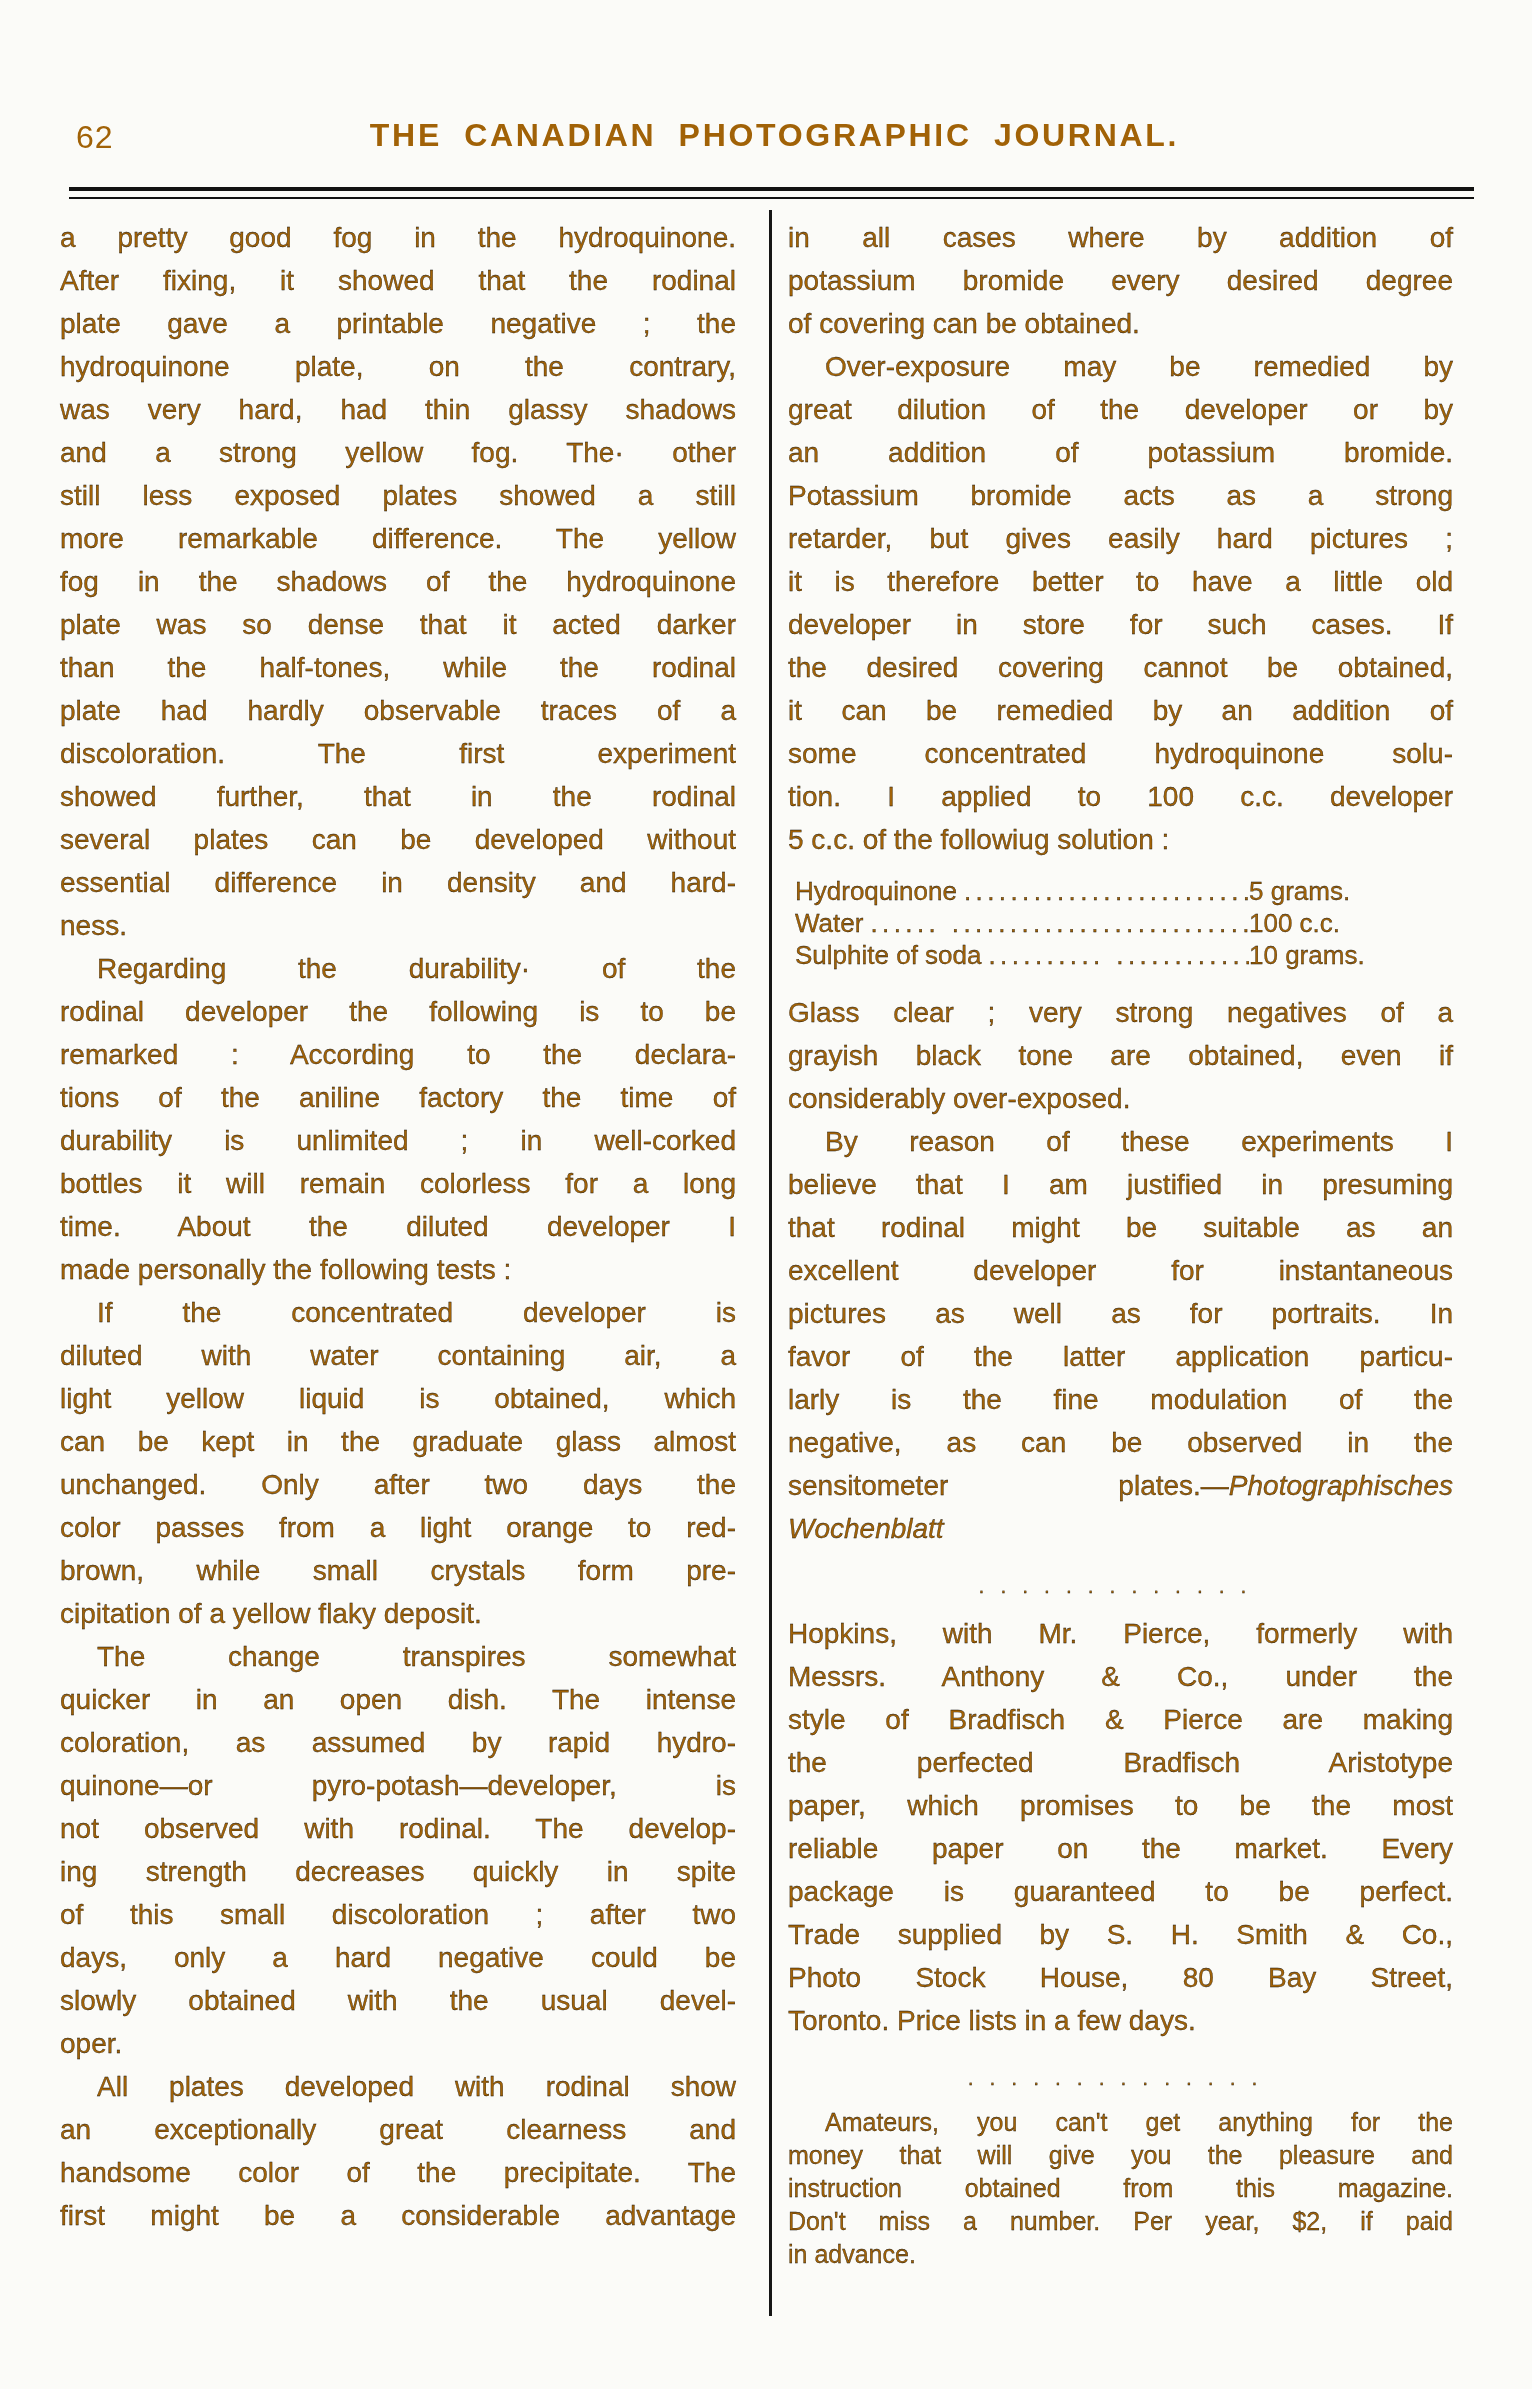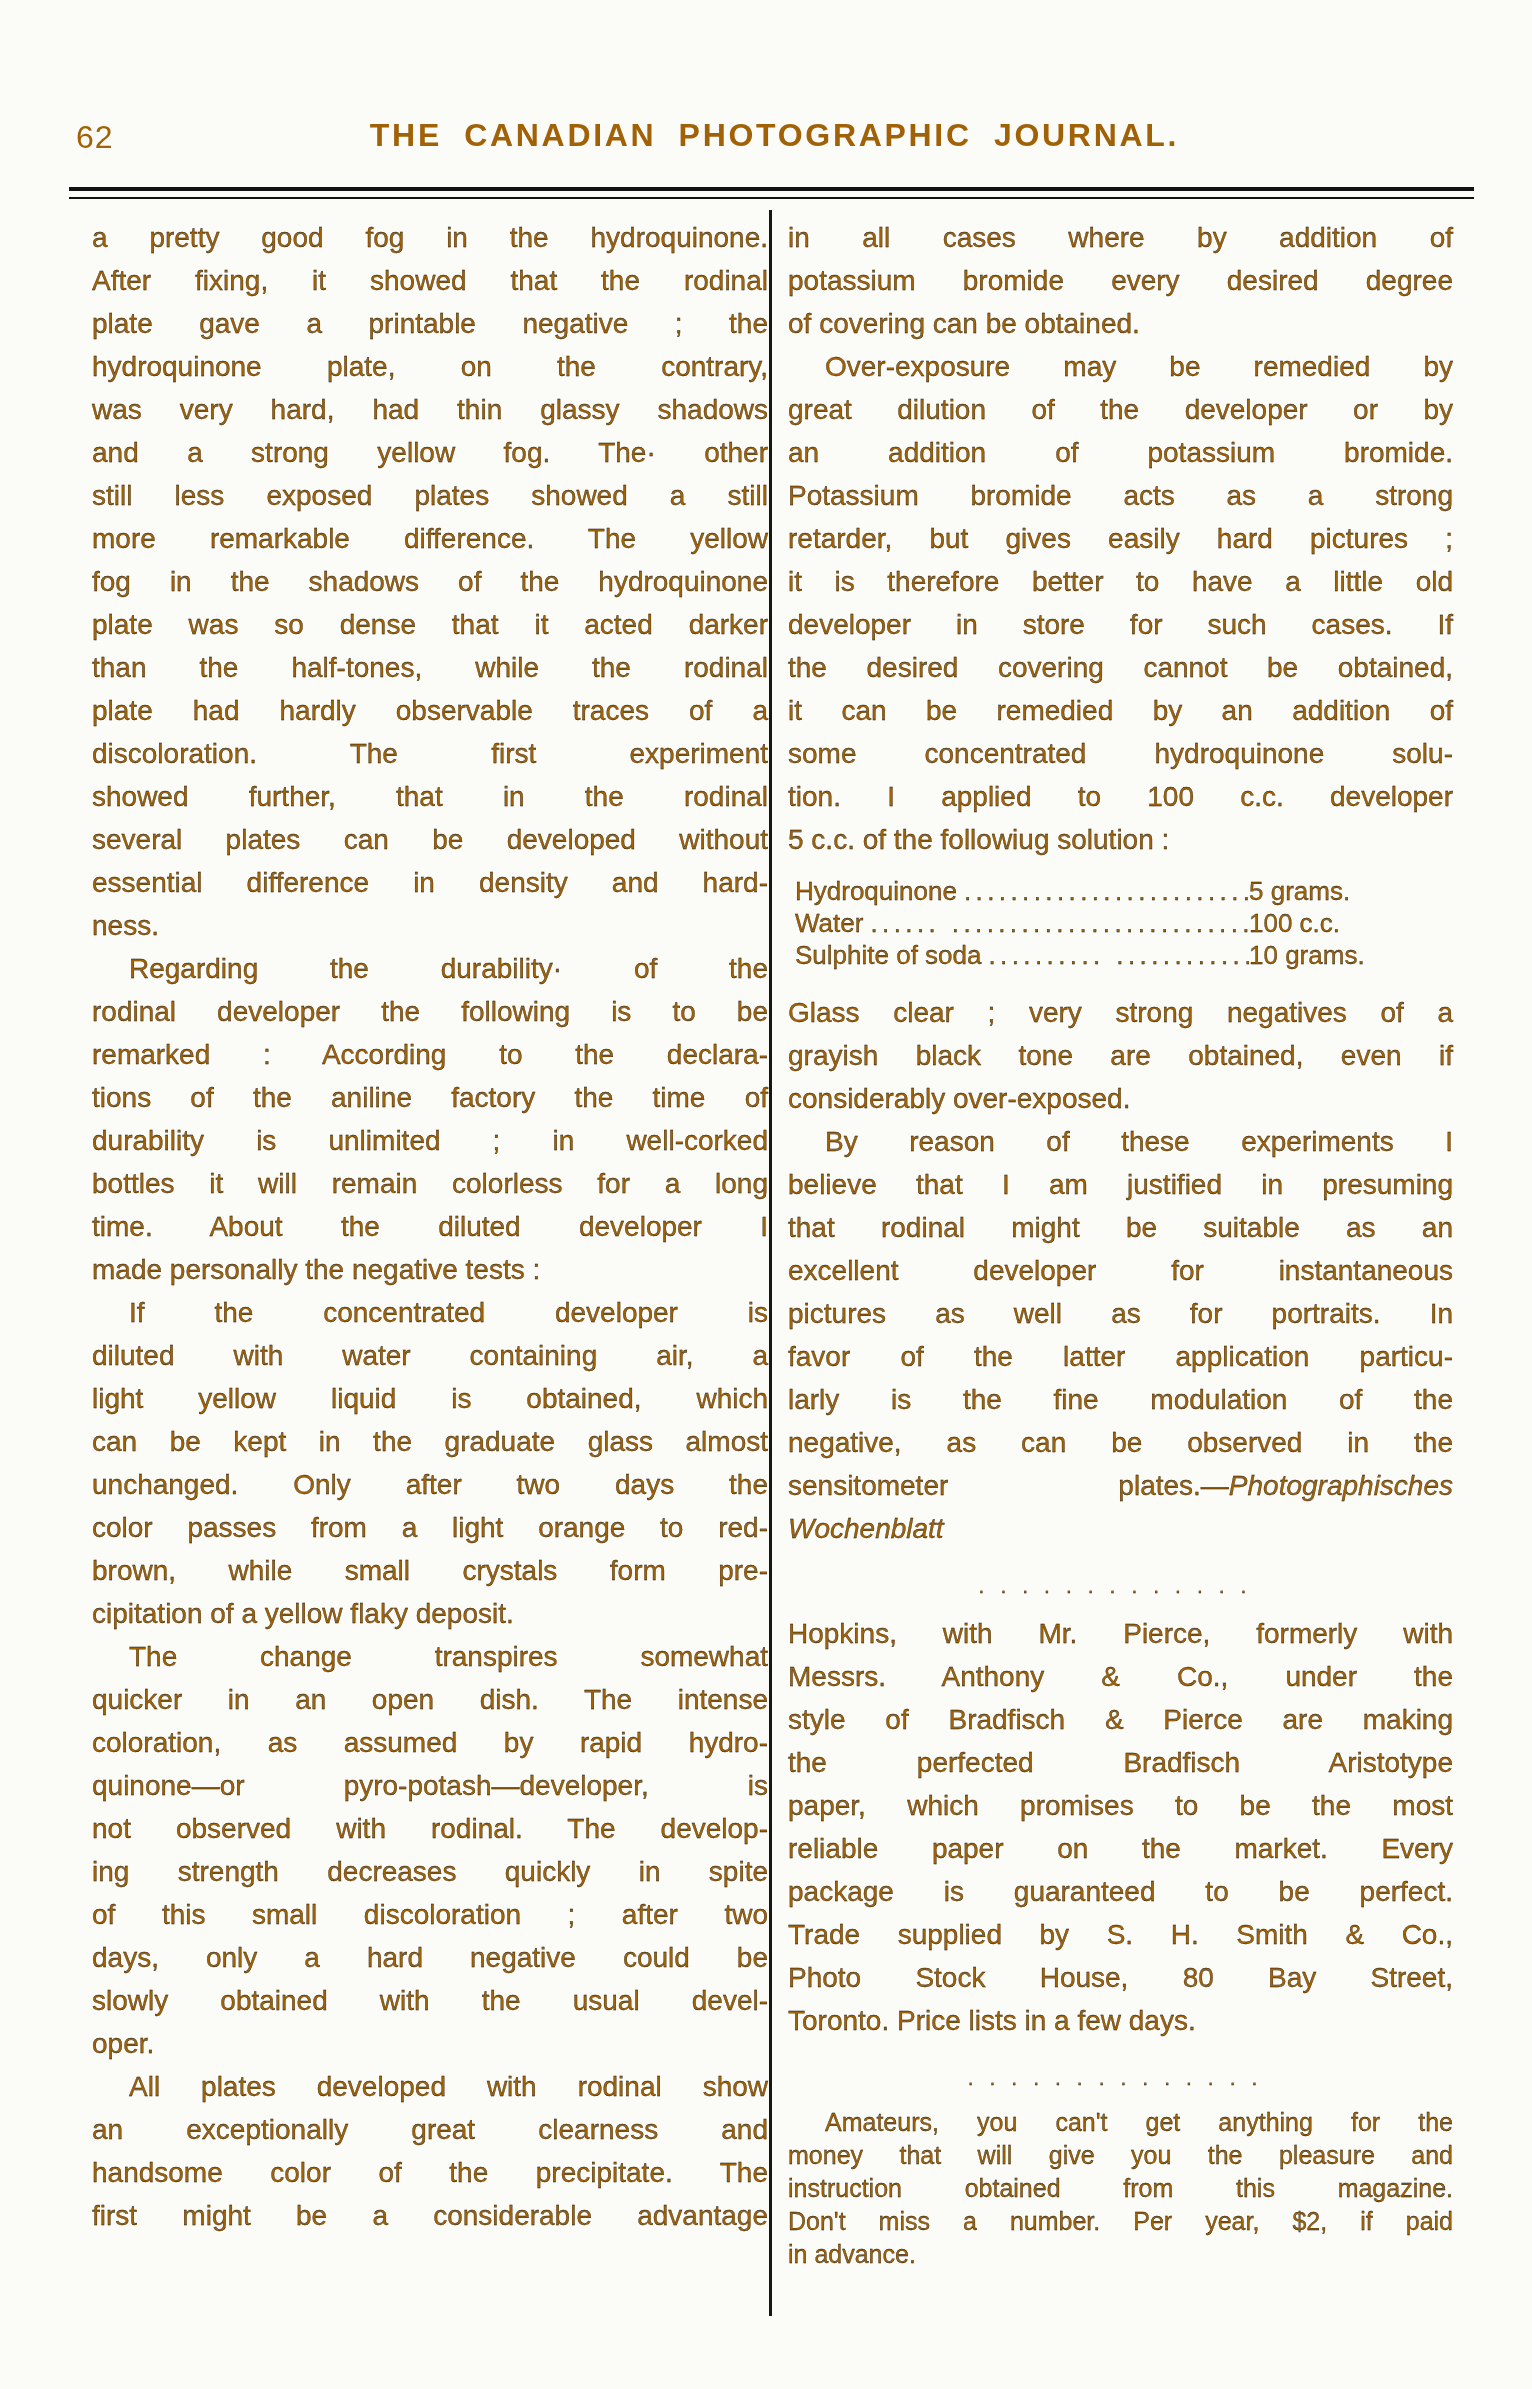--- a/index.html
+++ b/index.html
@@ -23,21 +23,21 @@
     letter-spacing:2.7px;word-spacing:10.6px;
   }
   .header-rule{position:absolute;left:69px;right:69px;top:187px;}
   .header-rule .r1{height:4.4px;background:#121212;}
   .header-rule .r2{height:2.7px;background:#121212;margin-top:5.3px;}
   .column-divider{
     position:absolute;left:769px;top:210px;
     width:2.7px;height:2106px;background:#161616;
   }
   .col{position:absolute;top:216px;}
-  .col-left{left:92px;width:676px;}
+  .col-left{left:60px;width:676px;}
   .col-right{left:788px;width:665px;}
   .line{
     font-size:28px;line-height:43px;
     text-align:justify;text-align-last:justify;
     -webkit-text-stroke:0.3px #0d0d0d;
   }
   .line.end{text-align-last:left;}
   .line.ind{text-indent:37px;}
   .ital{font-style:italic;}
   .recipe{margin:14px 0 19.5px 0;padding-left:7px;}
@@ -86,21 +86,21 @@
       <div class="line">several plates can be developed without</div>
       <div class="line">essential difference in density and hard-</div>
       <div class="line end">ness.</div>
       <div class="line ind">Regarding the durability· of the</div>
       <div class="line">rodinal developer the following is to be</div>
       <div class="line">remarked :  According to the declara-</div>
       <div class="line">tions of the aniline factory the time of</div>
       <div class="line">durability is unlimited ; in well-corked</div>
       <div class="line">bottles it will remain colorless for a long</div>
       <div class="line">time.  About the diluted developer I</div>
-      <div class="line end">made personally the negative tests :</div>
+      <div class="line end">made personally the following tests :</div>
       <div class="line ind">If the concentrated developer is</div>
       <div class="line">diluted with water containing air, a</div>
       <div class="line">light yellow liquid is obtained, which</div>
       <div class="line">can be kept in the graduate glass almost</div>
       <div class="line">unchanged.  Only after two days the</div>
       <div class="line">color passes from a light orange to red-</div>
       <div class="line">brown, while small crystals form pre-</div>
       <div class="line end">cipitation of a yellow flaky deposit.</div>
       <div class="line ind">The change transpires somewhat</div>
       <div class="line">quicker in an open dish.  The intense</div>

